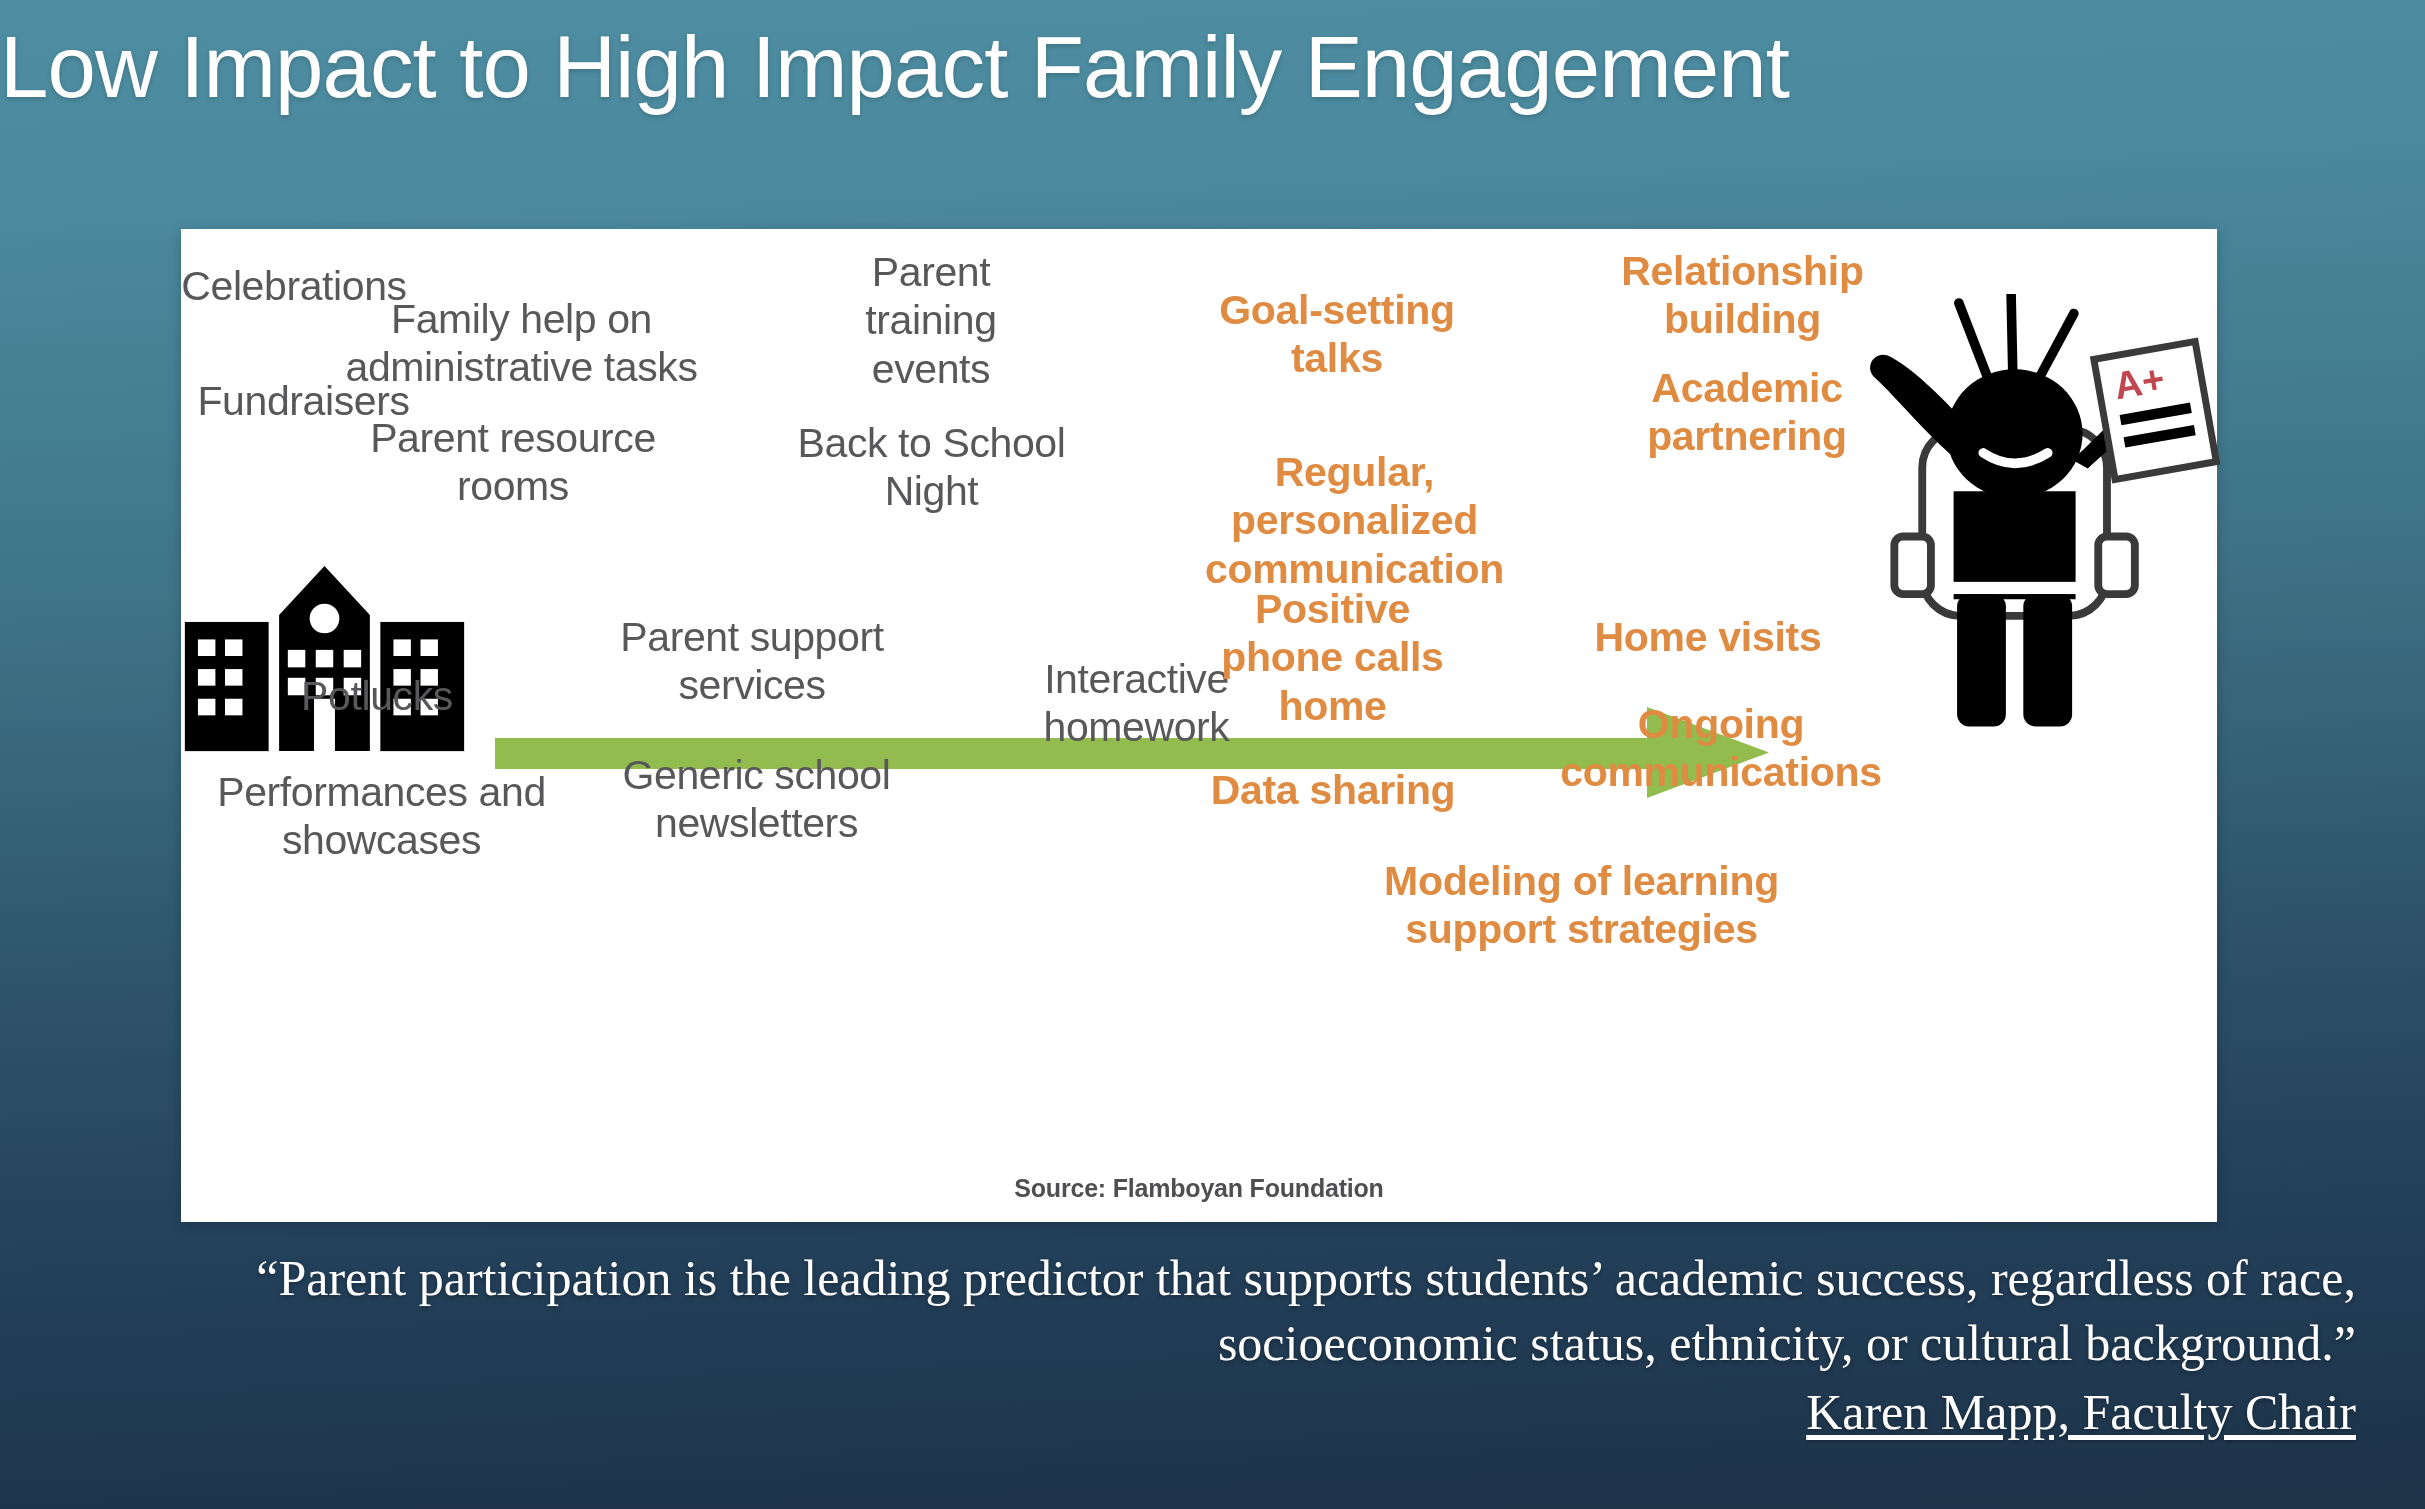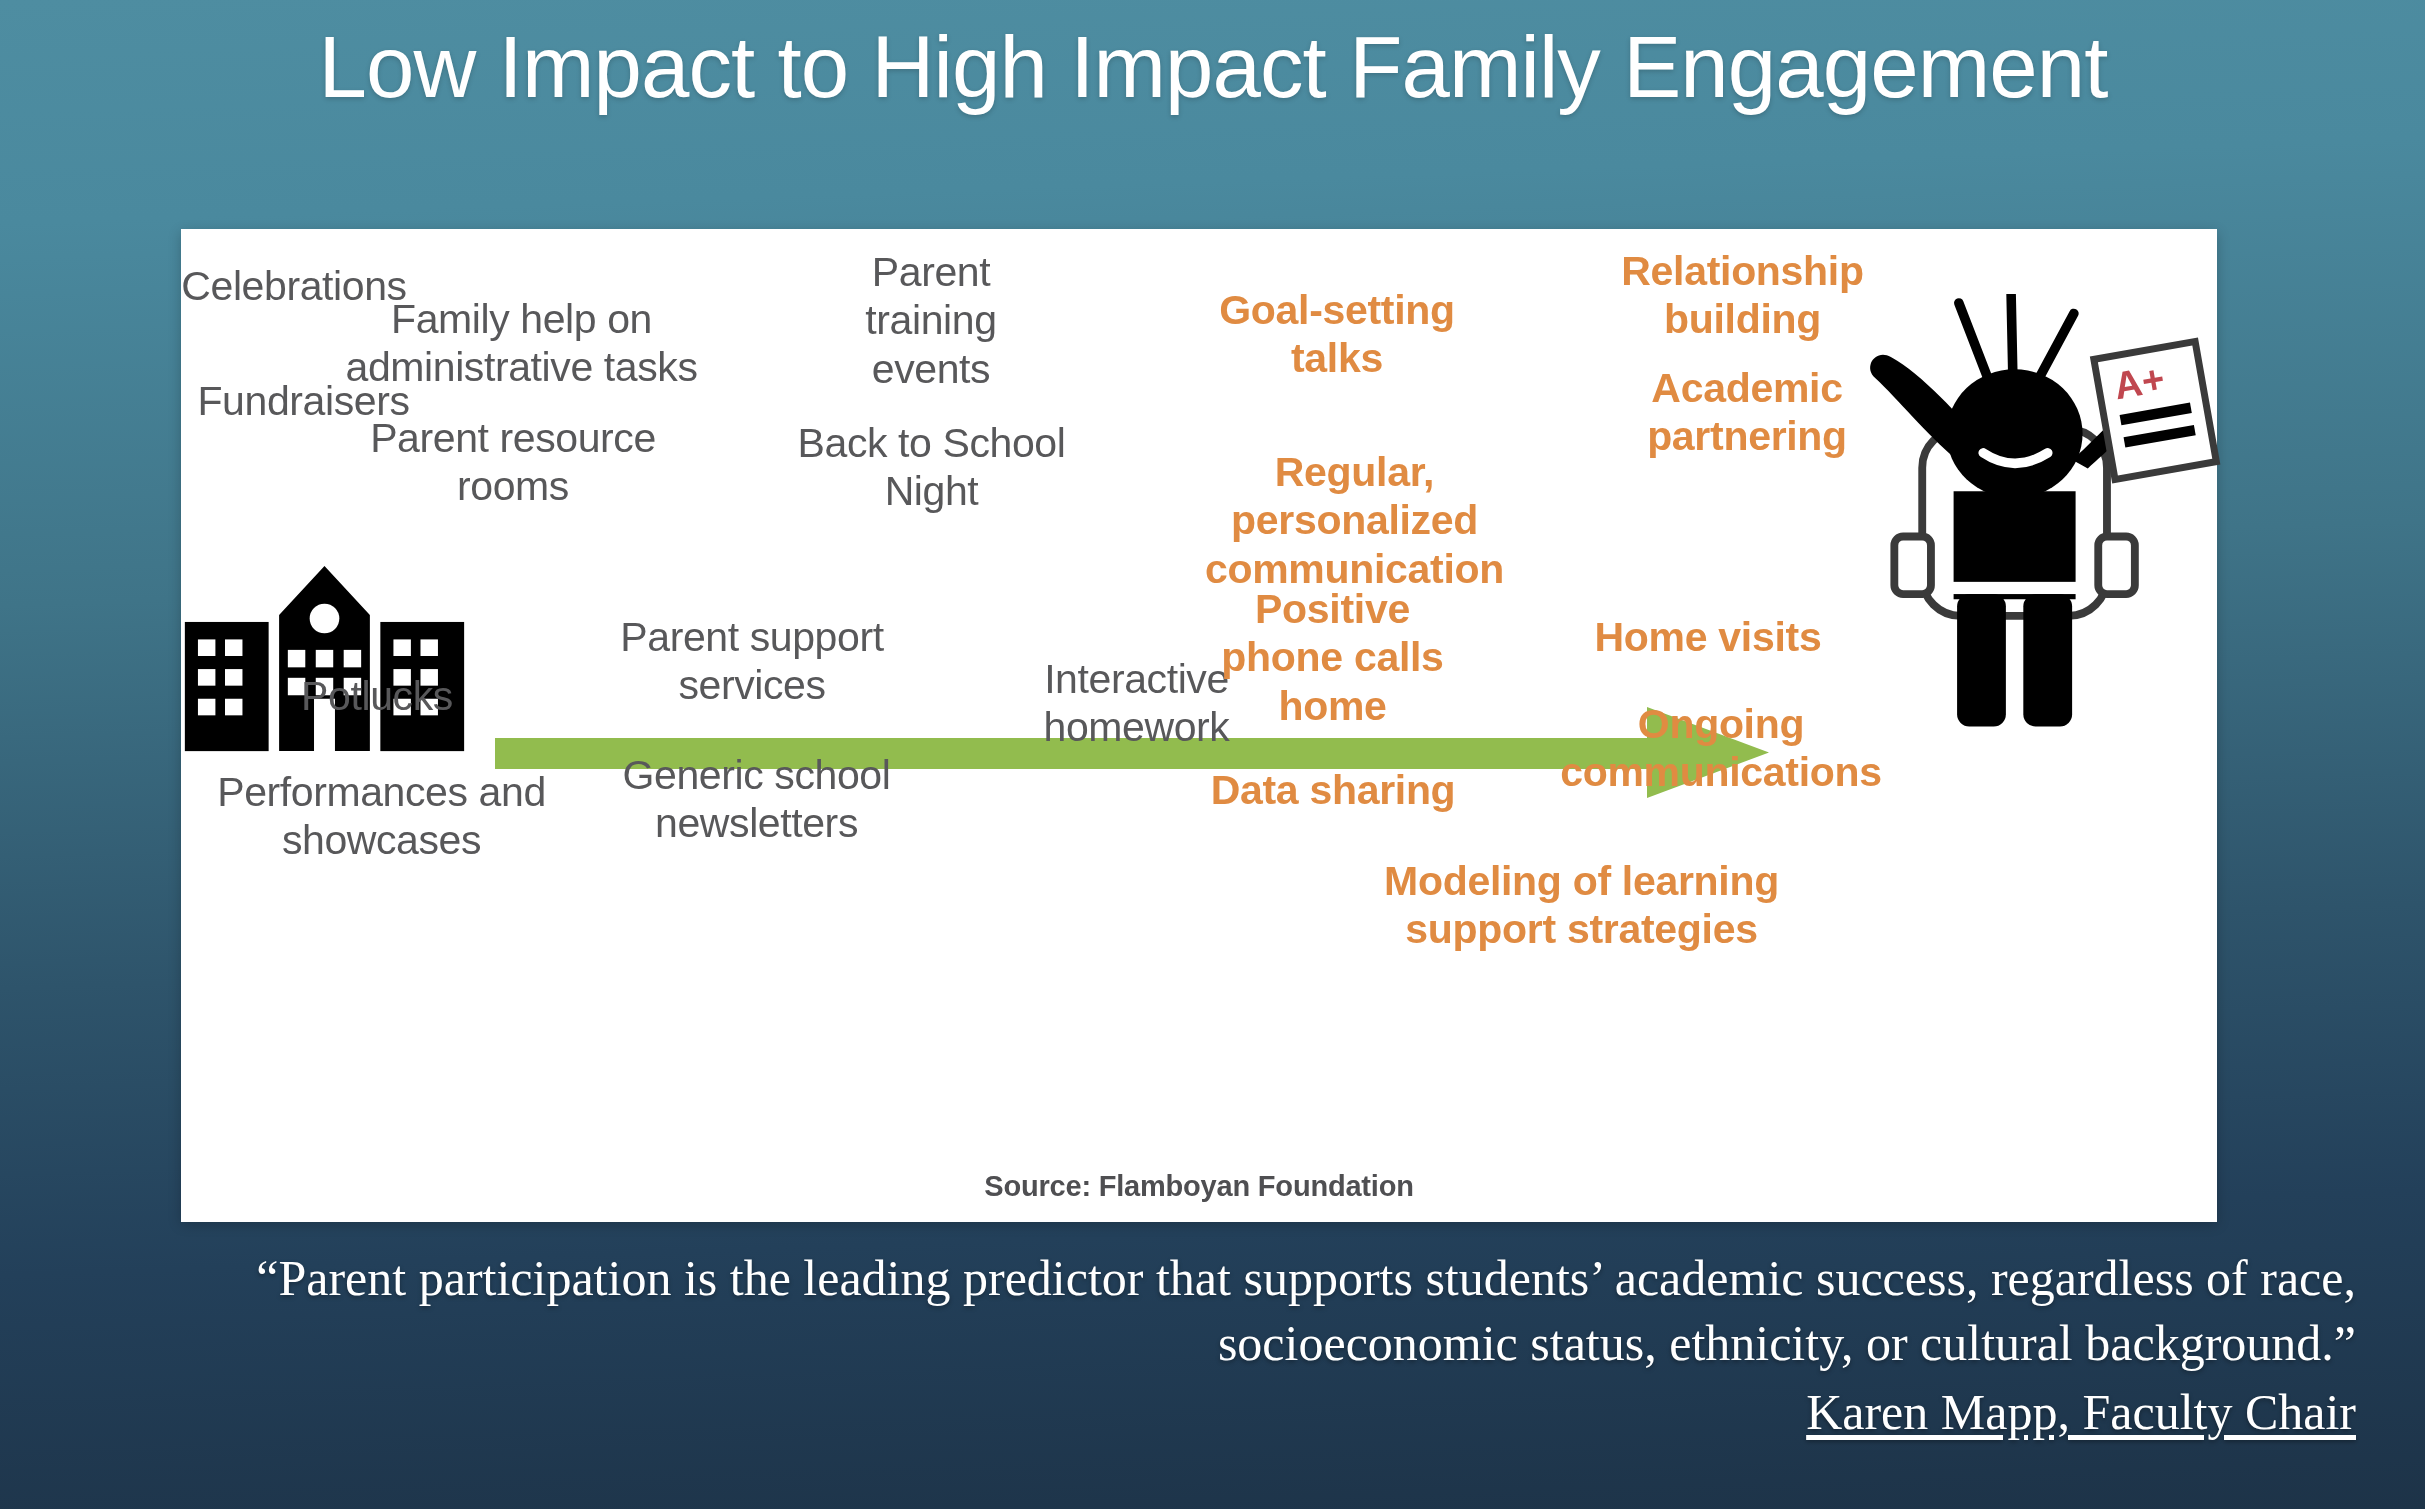--- a/index.html
+++ b/index.html
@@ -6,21 +6,21 @@
   html, body { width:2426px; height:1509px; overflow:hidden; }
   body {
     font-family:"Liberation Sans", sans-serif;
     background:linear-gradient(178deg, #4e8da1 0%, #4a899e 14%, #3f7488 38%, #2e546b 62%, #23405a 80%, #1d3348 100%);
     position:relative;
   }
 
   
   .slide-title{
     position:absolute; left:0; top:19px; width:2426px;
-    text-align:center;
+    text-align:left;
     color:#ffffff;
     font-size:87px;
     font-weight:400;
     letter-spacing:-0.9px;
     line-height:1.1;
     text-shadow:0 1.7px 5.2px rgba(0,0,0,.18);
     white-space:nowrap;
   }
 
   
@@ -75,21 +75,21 @@
   .school-icon{ position:absolute; left:-52px; top:323px; width:384px; height:201px; }
 
   
   .student-icon{ position:absolute; left:1675px; top:65px; width:366px; height:445px; }
 
   
   .source{
     position:absolute; left:0; bottom:19px; width:100%;
     text-align:center;
     color:#4f4f52;
-    font-size:29px;
+    font-size:25px;
     font-weight:700;
     letter-spacing:-0.2px;
   }
 
   
   .quote{
     position:absolute;
     left:50%; transform:translateX(-50%);
     top:1246px;
     width:2286px;

